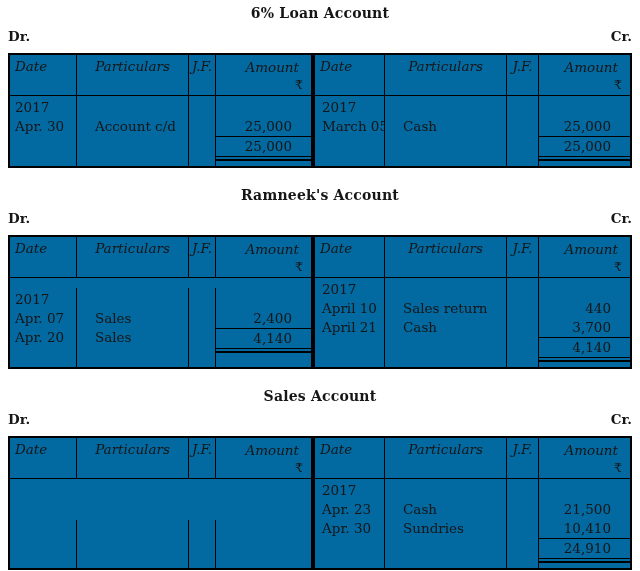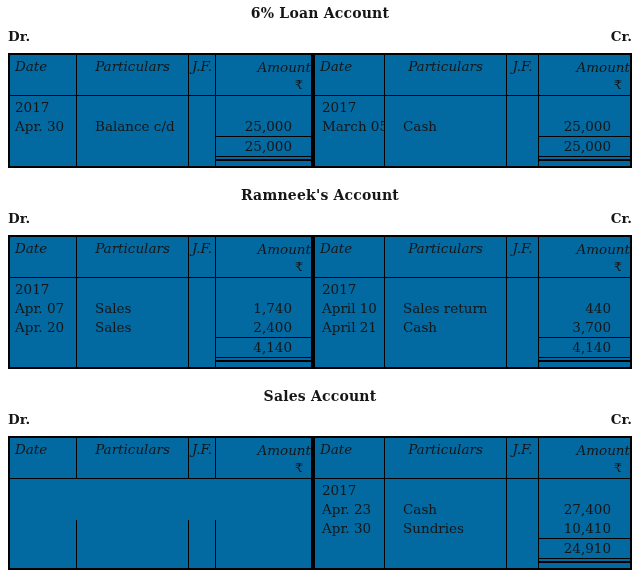--- a/index.html
+++ b/index.html
@@ -50,21 +50,21 @@
   .head {
     height: 41px;
     border-bottom: 1.6px solid #000;
     font-style: italic;
     padding-top: 3px;
   }
   .head.date { padding-left: 5px; }
   .head.part { text-align: center; }
   .head.jf   { text-align: center; }
   .head.amt  { text-align: right; }
-  .head.amt .amt-word { padding-right: 0; line-height: 18px; }
+  .head.amt .amt-word { padding-right: 12px; line-height: 18px; }
   .head.amt .rupee   { padding-right: 8px; line-height: 17px; font-size: 12.5px; font-style: normal; }
 
   .bodyc { padding-top: 2px; padding-bottom: 5px; }
   .line { height: 19px; line-height: 19px; white-space: nowrap; }
   .bodyc.date .line { padding-left: 5px; }
   .side.credit .bodyc.date .line { padding-left: 7px; }
   .bodyc.part .line { padding-left: 18px; }
   .num { text-align: right; padding-right: 19px; }
   .total-line { border-top: 1.5px solid #000; }
   .dblrule {
@@ -93,21 +93,21 @@
         <div class="cell head amt last">
           <div class="amt-word">Amount</div>
           <div class="rupee">₹</div>
         </div>
         <div class="cell bodyc date">
           <div class="line">2017</div>
           <div class="line">Apr. 30</div>
         </div>
         <div class="cell bodyc part">
           <div class="line"></div>
-          <div class="line">Balance c/d</div>
+          <div class="line">Account c/d</div>
         </div>
         <div class="cell bodyc jf"></div>
         <div class="cell bodyc amt last">
           <div class="line"></div>
           <div class="line num">25,000</div>
           <div class="line num total-line">25,000</div>
           <div class="dblrule"></div>
         </div>
       </div>
       <div class="side credit">
@@ -158,21 +158,20 @@
           <div class="line">Apr. 20</div>
         </div>
         <div class="cell bodyc part">
           <div class="line"></div>
           <div class="line">Sales</div>
           <div class="line">Sales</div>
         </div>
         <div class="cell bodyc jf"></div>
         <div class="cell bodyc amt last">
           <div class="line"></div>
-          <div class="line num">1,740</div>
           <div class="line num">2,400</div>
           <div class="line num total-line">4,140</div>
           <div class="dblrule"></div>
         </div>
       </div>
       <div class="side credit">
         <div class="cell head date">Date</div>
         <div class="cell head part">Particulars</div>
         <div class="cell head jf">J.F.</div>
         <div class="cell head amt last">
@@ -235,21 +234,21 @@
           <div class="line">Apr. 30</div>
         </div>
         <div class="cell bodyc part">
           <div class="line"></div>
           <div class="line">Cash</div>
           <div class="line">Sundries</div>
         </div>
         <div class="cell bodyc jf"></div>
         <div class="cell bodyc amt last">
           <div class="line"></div>
-          <div class="line num">27,400</div>
+          <div class="line num">21,500</div>
           <div class="line num">10,410</div>
           <div class="line num total-line">24,910</div>
           <div class="dblrule"></div>
         </div>
       </div>
     </div>
   </section>
 
 </div>
 

